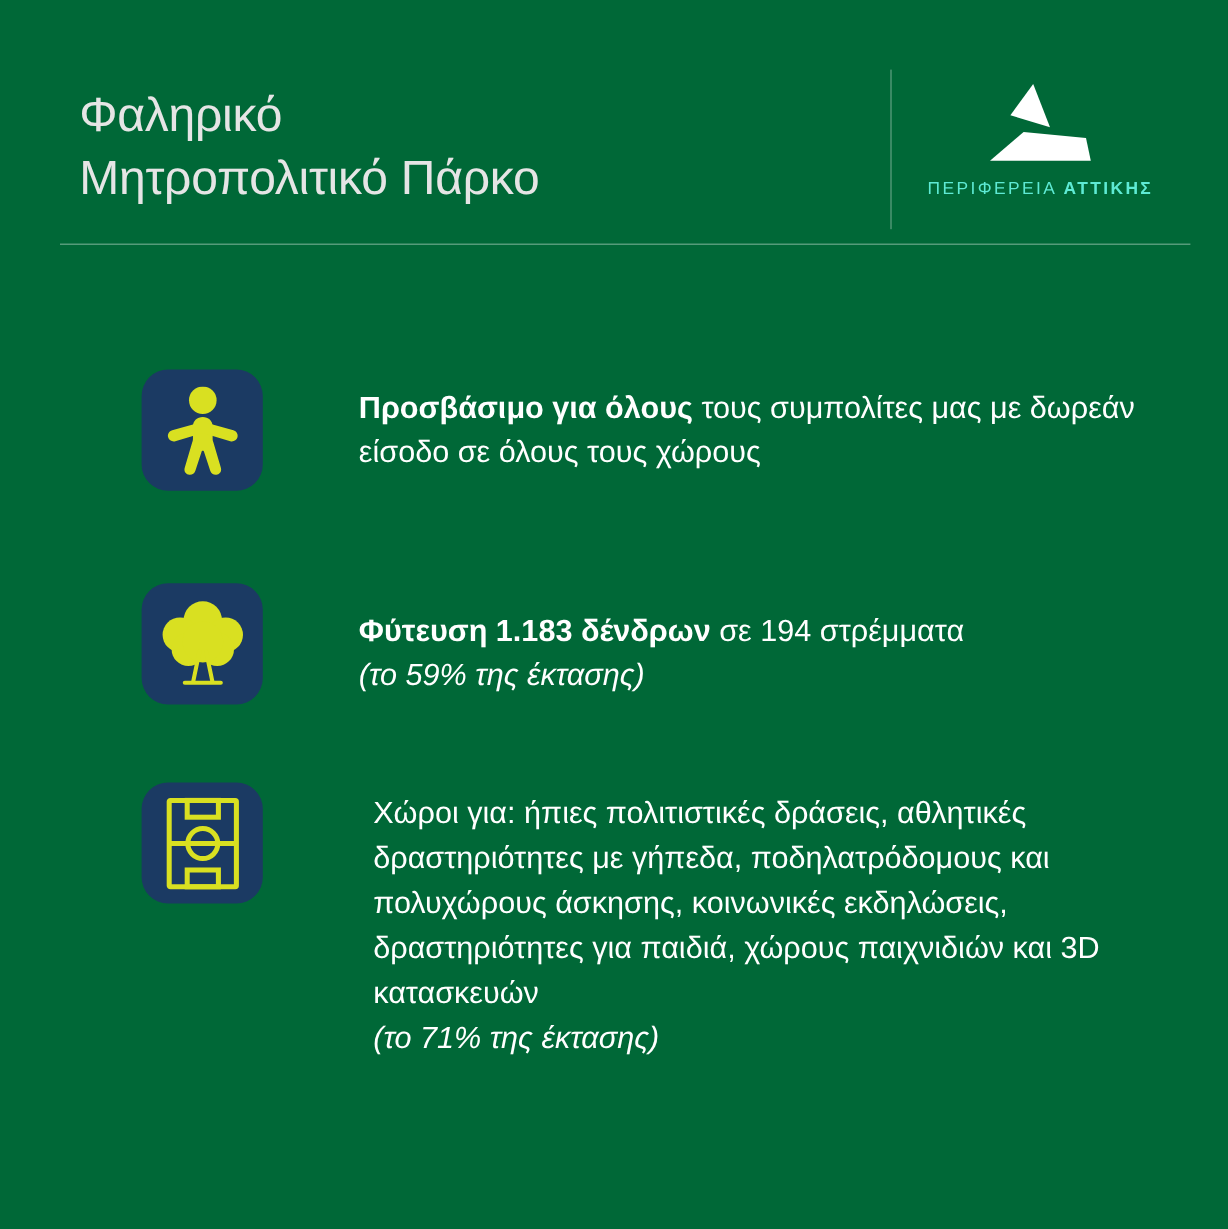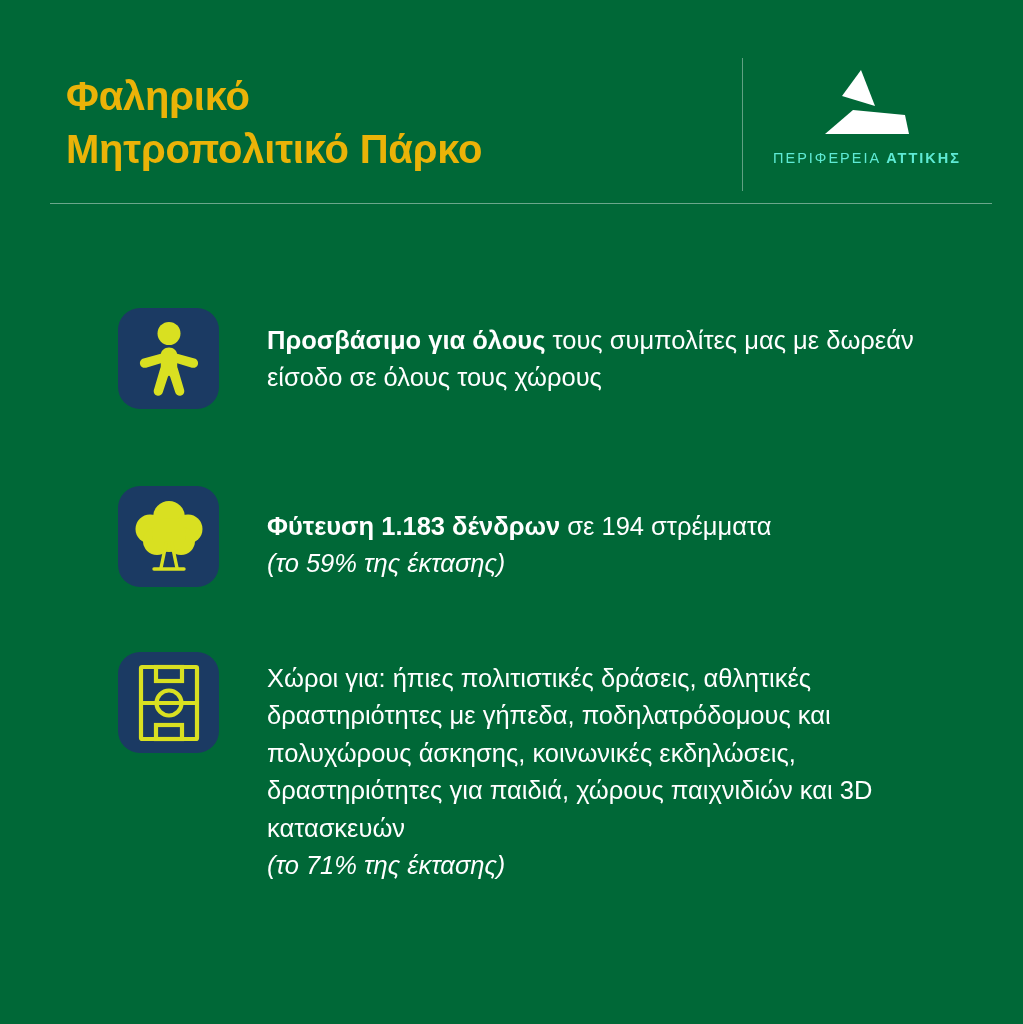--- a/index.html
+++ b/index.html
@@ -27,23 +27,23 @@
     display:flex;
     align-items:flex-start;
     justify-content:space-between;
   }
 
   .title-block {
     padding-top:12px;
   }
 
   .poster-title {
-    color:#eab308;
+    color:#e5e5e5;
     font-size:40px;
-    font-weight:700;
+    font-weight:400;
     line-height:1.32;
     letter-spacing:-0.2px;
     white-space:pre-line;
   }
 
   .brand {
     position:relative;
     display:flex;
     align-items:stretch;
     height:133px;
@@ -96,36 +96,36 @@
 
   .feature {
     position:absolute;
     left:118px;
     display:flex;
     align-items:flex-start;
   }
 
   .feature-1 { top:44px;  }
   .feature-2 { top:222px; }
-  .feature-3 { top:388px; }
+  .feature-3 { top:388px;gap:12px; }
 
   .icon-tile {
     flex:0 0 auto;
     width:101px; height:101px;
     background:#1b3a63;
     border-radius:22px;
     display:flex;
     align-items:center;
     justify-content:center;
   }
 
   .icon-tile svg { display:block; }
 
   .feature-text {
-    margin-left:48px;
+    margin-left:80px;
     color:#ffffff;
     font-size:25.5px;
     line-height:1.47;
     max-width:680px;
   }
 
   .feature-1 .feature-text { padding-top:14px; }
   .feature-2 .feature-text { padding-top:22px; }
   .feature-3 .feature-text { padding-top:8px; }
 

